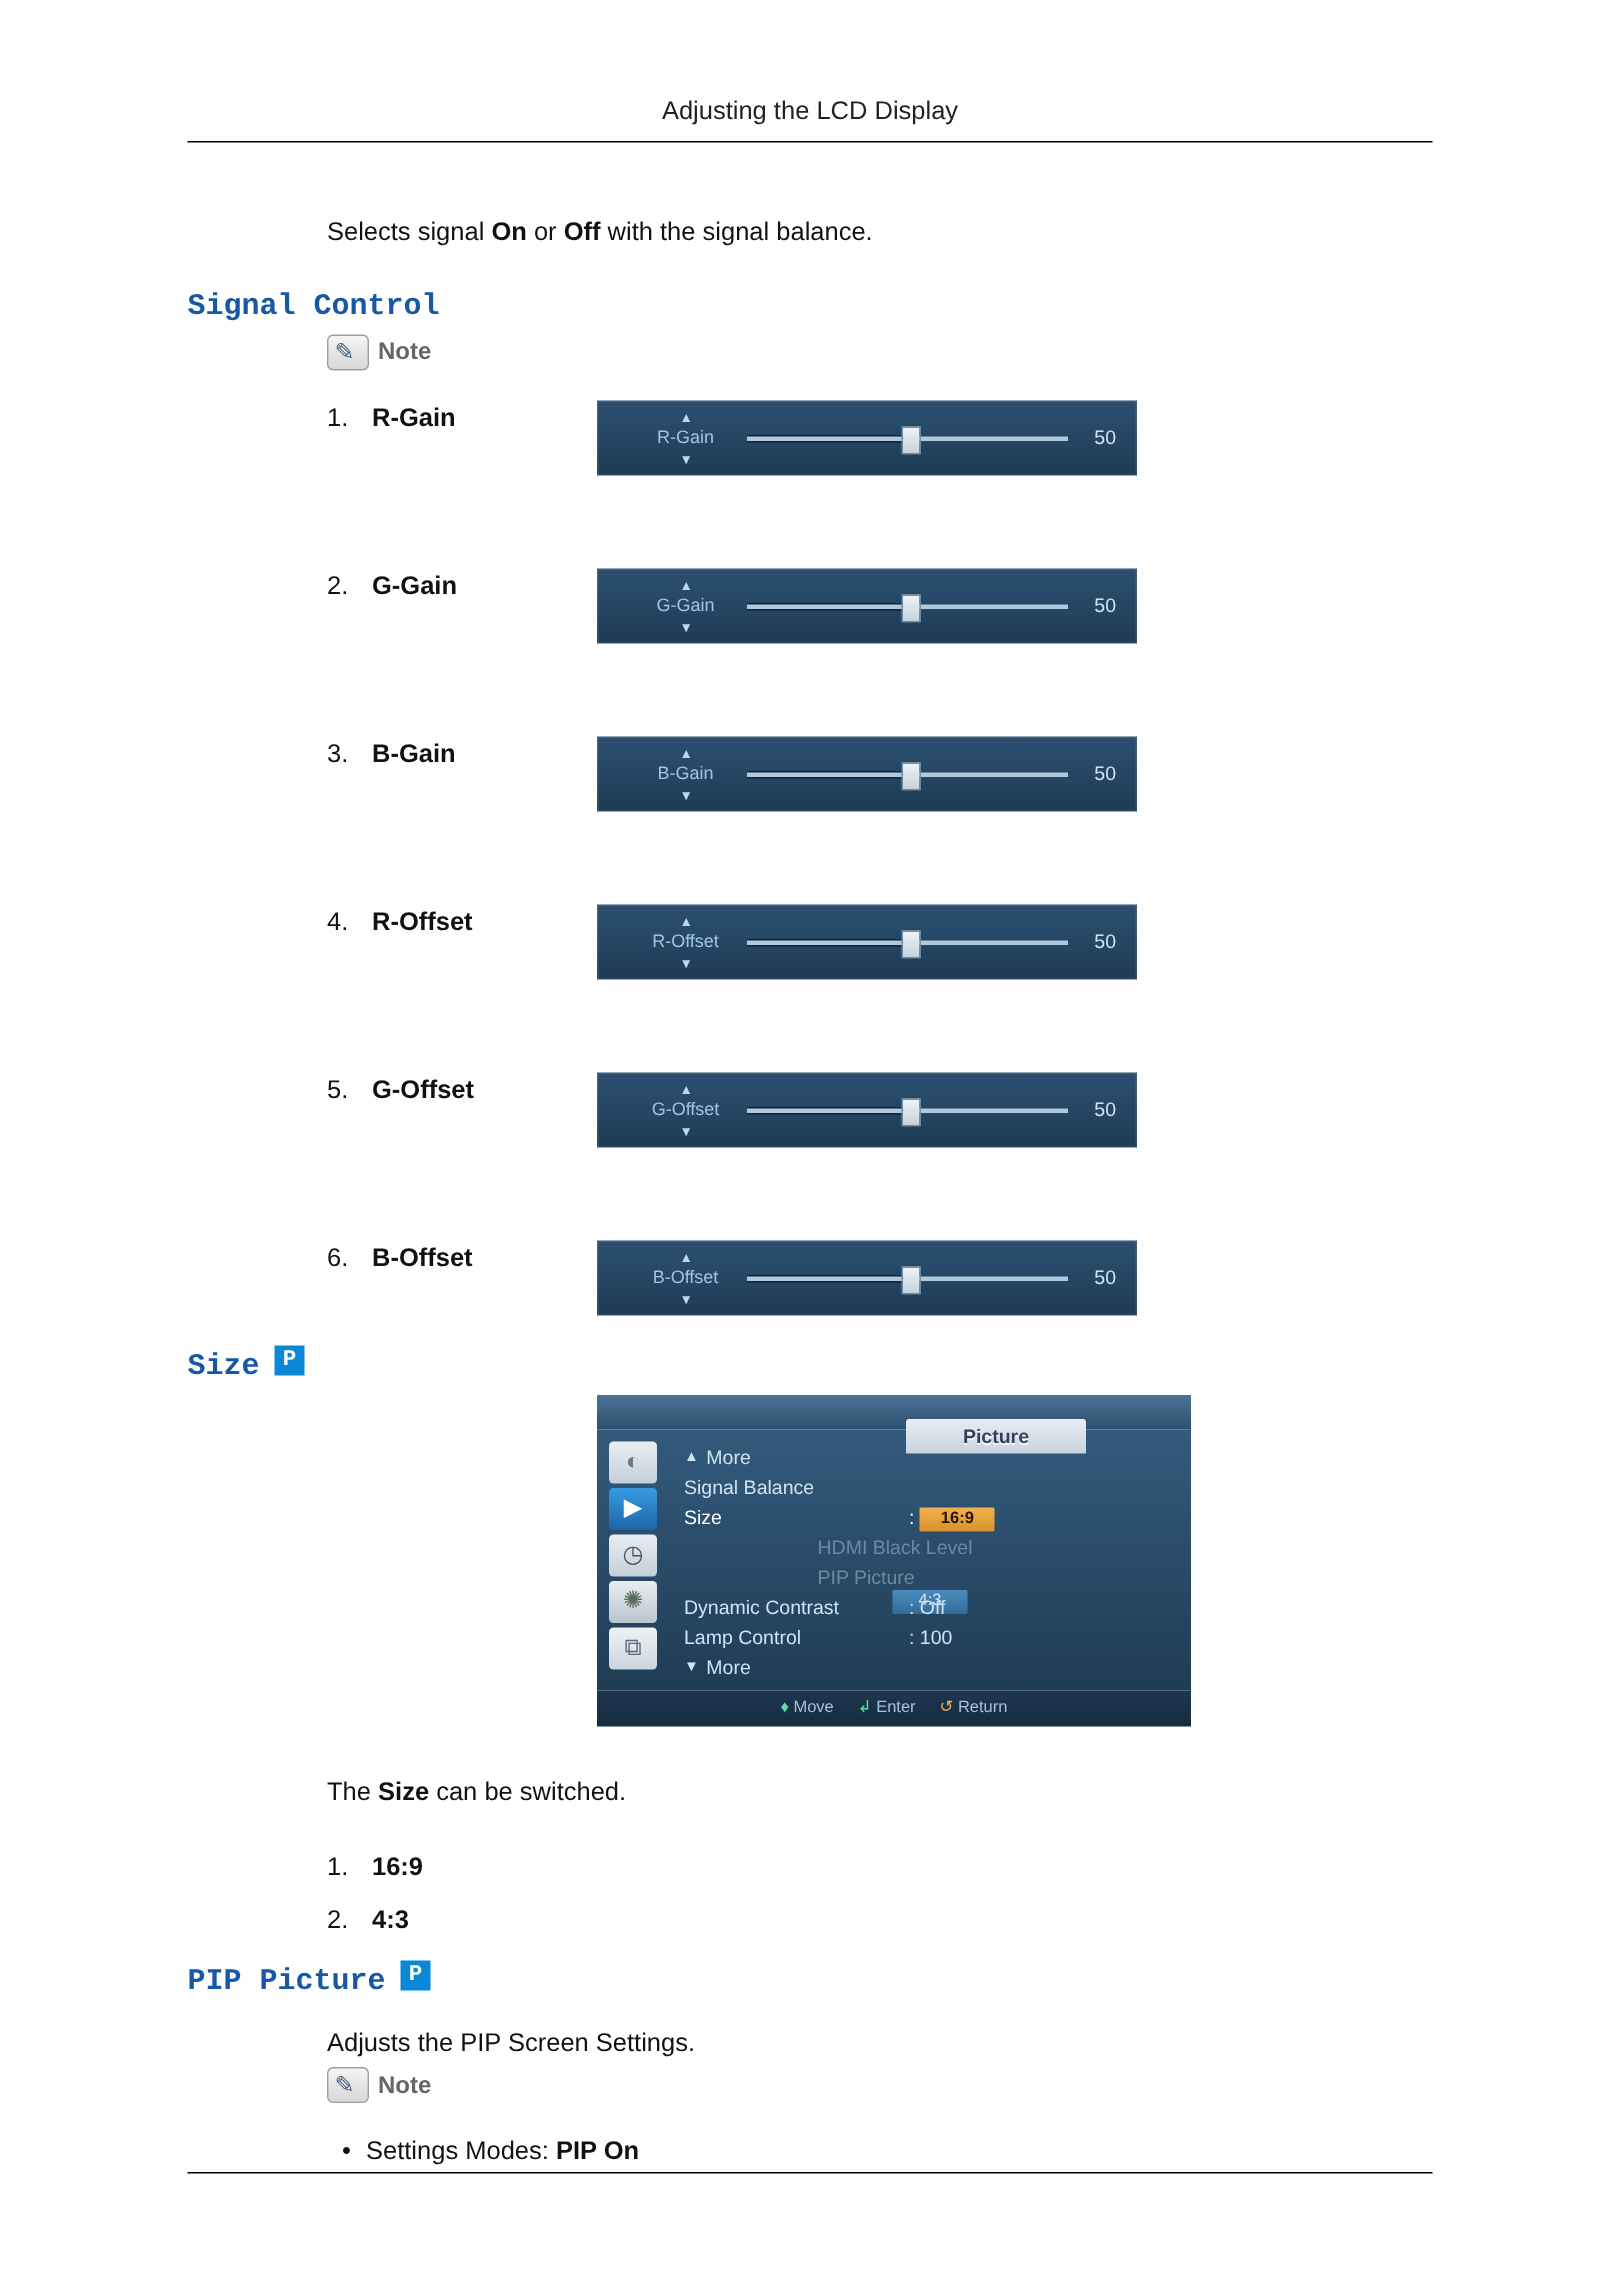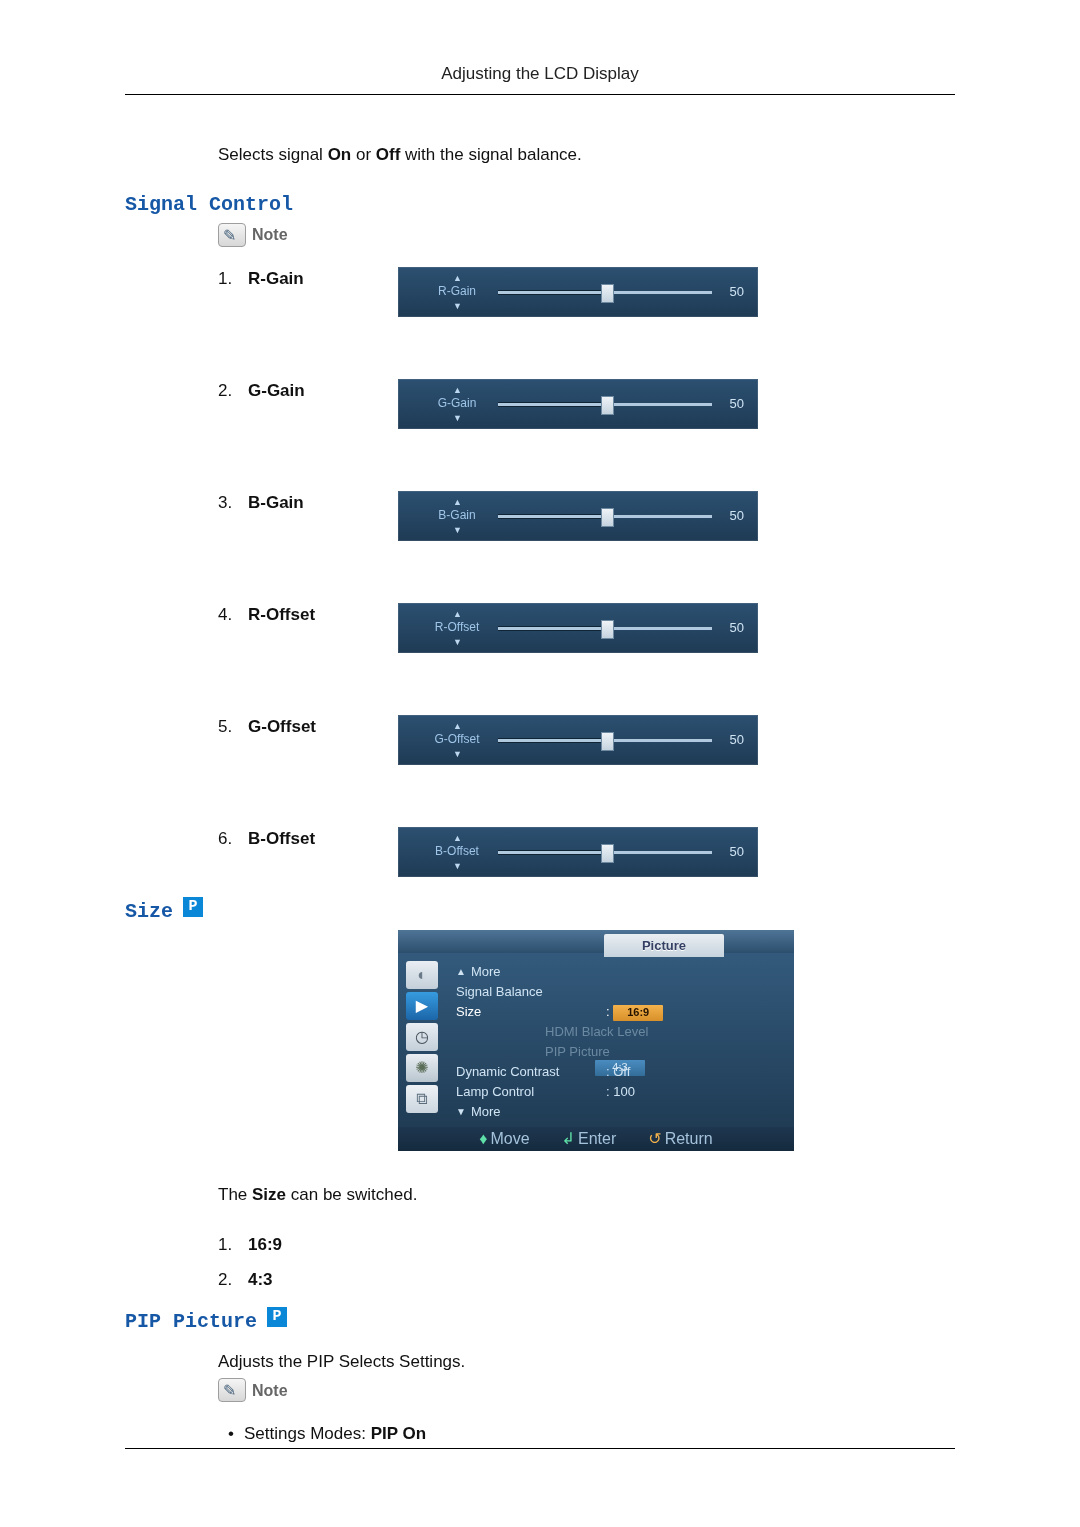--- a/index.html
+++ b/index.html
@@ -158,21 +158,21 @@
     position: relative;
     font-size: 13px;
     color: #cfe3f3;
   }
   .osd-top {
     background: linear-gradient(#4e7496,#2c4f6d);
     height: 23px;
   }
   .osd-tab {
     position: absolute;
-    top: 4px;
+    top: 16px;
     right: 70px;
     width: 120px;
     height: 23px;
     background: linear-gradient(#e9eef2,#c7d3dd);
     color: #333f63;
     font-weight: bold;
     font-size: 13px;
     text-align: center;
     line-height: 23px;
     border-radius: 2px 2px 0 0;
@@ -231,22 +231,22 @@
     color: #d6e8f6;
     font-weight: normal;
   }
   .tri { font-size: 10px; margin-right: 5px; }
   .osd-footer {
     background: linear-gradient(#1e3750,#152a3d);
     height: 24px;
     display: flex;
     justify-content: center;
     align-items: center;
-    gap: 32px;
-    font-size: 16px;
+    gap: 16px;
+    font-size: 11px;
     color: #a4c2db;
   }
   .osd-footer .sym { color:#5fe0a8; margin-right:3px; }
   .osd-footer .symr { color:#f3b24c; margin-right:3px; }
 
   .size-options {
     margin-top: 26px;
   }
   .size-options .opt {
     display: flex;
@@ -475,21 +475,21 @@
         <span class="num">2.</span>
         <b>4:3</b>
       </div>
     </div>
 
     <div class="section-heading">
       <span>PIP Picture</span>
       <span class="p-badge">P</span>
     </div>
 
-    <div class="para" style="margin-top:14px; margin-bottom:4px;">Adjusts the PIP Selects Settings.</div>
+    <div class="para" style="margin-top:14px; margin-bottom:4px;">Adjusts the PIP Screen Settings.</div>
     <div class="note-line">
       <span class="note-icon"></span>
       <span class="note-text">Note</span>
     </div>
 
     <div class="bullet-list">
       <div class="bullet-row">
         <span class="bullet">•</span>
         <span>
           <span>Settings Modes: </span><b>PIP On</b>

